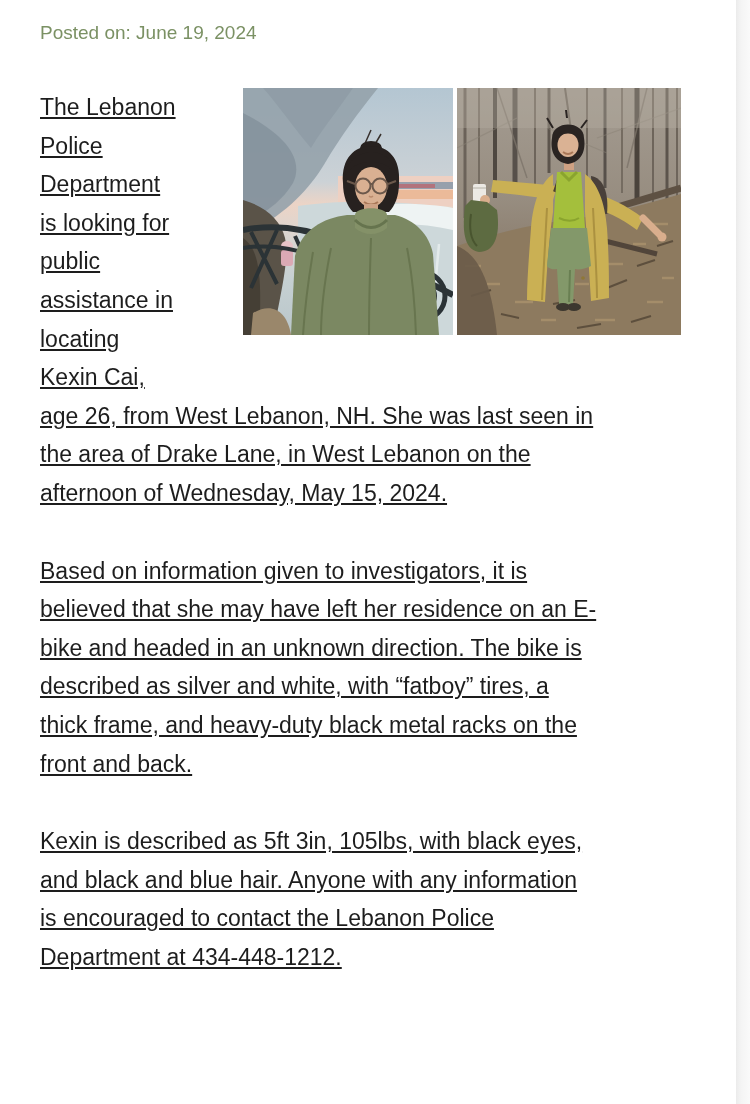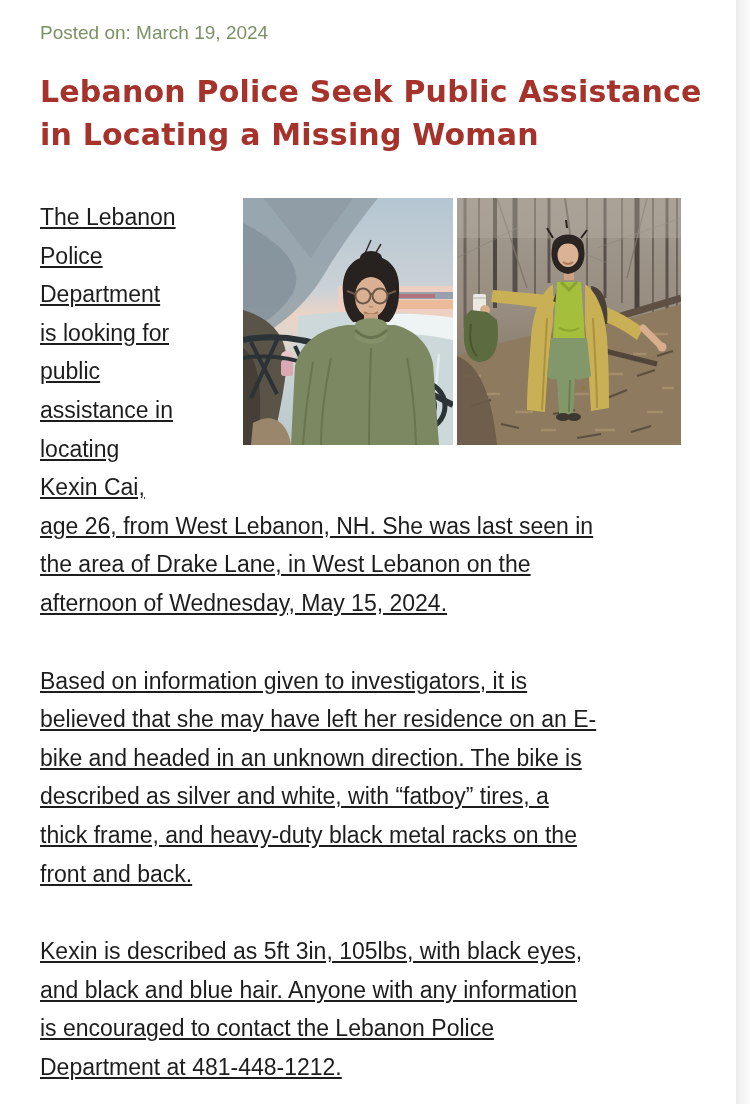--- a/index.html
+++ b/index.html
@@ -51,23 +51,21 @@
     top: 0; right: 0;
     width: 14px; height: 1104px;
     background: linear-gradient(to right, #ebebeb 0%, #f4f4f4 35%, #fafafa 100%);
   }
 </style>
 </head>
 <body>
 
 <div class="page">
   <div class="content">
-    <div class="posted-on">Posted on: March 19, 2024</div>
-    <h1 class="title">Lebanon Police Seek Public Assistance
-in Locating a Missing Woman</h1>
+    <div class="posted-on">Posted on: June 19, 2024</div>
     <div class="article">
       <p class="para"><span class="photo" role="img" aria-label="Two photos of missing woman Kexin Cai: wearing a green jacket at a waterfall overlook, and wearing a yellow coat with arms outstretched in a forest">
             <svg width="438" height="247" viewBox="0 0 438 247" xmlns="http://www.w3.org/2000/svg">
         <defs>
           <clipPath id="clipL">
                   <rect x="0" y="0" width="210" height="247"></rect>
                 </clipPath>
           <clipPath id="clipR">
                   <rect x="0" y="0" width="224" height="247"></rect>
                 </clipPath>
@@ -229,17 +227,17 @@
 afternoon of Wednesday, May 15, 2024.</span></p>
       <p class="para"><span class="ptext">Based on information given to investigators, it is
 believed that she may have left her residence on an E-
 bike and headed in an unknown direction. The bike is
 described as silver and white, with “fatboy” tires, a
 thick frame, and heavy-duty black metal racks on the
 front and back.</span></p>
       <p class="para"><span class="ptext">Kexin is described as 5ft 3in, 105lbs, with black eyes,
 and black and blue hair. Anyone with any information
 is encouraged to contact the Lebanon Police
-Department at 481-448-1212.</span></p>
+Department at 434-448-1212.</span></p>
     </div>
   </div>
   <div class="edge-band"></div>
 </div>
 
 </body></html>

